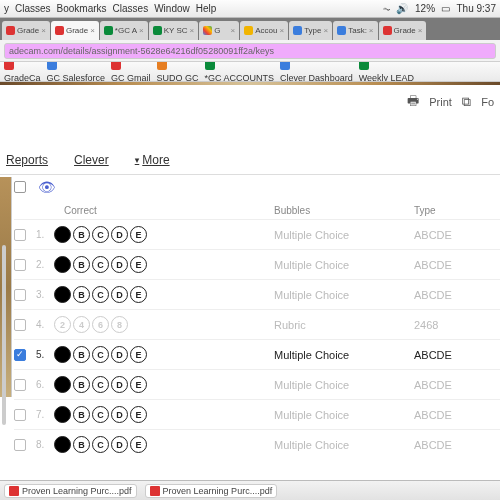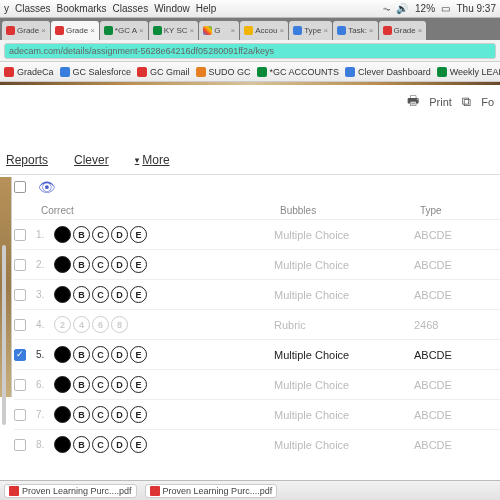--- a/index.html
+++ b/index.html
@@ -13,25 +13,25 @@
   
   .tabstrip { height:22px; background:#7a7a7a; display:flex; align-items:flex-end; padding-left:2px; overflow:hidden;}
   .tab { height:19px; background:#d8d8d8; border-radius:3px 3px 0 0; margin-right:1px; padding:0 4px; display:flex; align-items:center; font-size:8px; color:#444; min-width:40px; max-width:55px; overflow:hidden; white-space:nowrap; gap:2px;}
   .tab.active { background:#f7f7f7;}
   .tab .fav { width:9px; height:9px; border-radius:2px; flex:0 0 auto; }
   .fav.red{background:#d33;} .fav.grn{background:#0a8a3a;} .fav.ylw{background:#f1b400;} .fav.mlt{background:linear-gradient(45deg,#4285F4,#EA4335,#FBBC05,#34A853);} .fav.blu{background:#3b7ddd;}
   .tab .x{font-size:8px;color:#888;margin-left:auto;}
 
   
   .urlrow { height:22px; background:#f3f3f3; border-bottom:1px solid #d0d0d0; display:flex; align-items:center; padding:0 4px; gap:4px;}
-  .urlfield { flex:1; height:16px; background:#5eead4; border:1px solid #ccc; border-radius:3px; font-size:9px; color:#666; padding:0 4px; display:flex; align-items:center;}
+  .urlfield { flex:1; height:16px; background:#f0abfc; border:1px solid #ccc; border-radius:3px; font-size:9px; color:#666; padding:0 4px; display:flex; align-items:center;}
 
   
   .bmbar { height:20px; background:linear-gradient(#fafafa,#eaeaea); border-bottom:1px solid #ccc; display:flex; align-items:center; gap:6px; padding:0 4px; font-size:9px; color:#333; overflow:hidden;}
-  .bm { display:flex; align-items:flex-start; gap:3px; white-space:nowrap;}
+  .bm { display:flex; align-items:flex-start; gap:3px; white-space:nowrap;flex-direction:column;}
   .bm .dot{width:10px;height:10px;border-radius:2px;}
   .dot.red{background:#d33;} .dot.org{background:#e67e22;} .dot.grn{background:#0a8a3a;} .dot.blu{background:#3b7ddd;} .dot.cle{background:#3b7ddd;}
 
   
   .band { height:3px; background:linear-gradient(90deg,#6a4a2a,#b98e52,#d7c39a,#b98e52,#6a4a2a);}
 
   
   .app { position:relative; background:#fff; height:calc(500px - 18px - 22px - 22px - 20px - 3px - 20px); }
 
   
@@ -45,21 +45,21 @@
   .subtabs { position:absolute; top:60px; left:0; right:0; height:30px; border-bottom:1px solid #ddd; display:flex; align-items:center; gap:26px; padding-left:6px; font-size:12px; color:#333;}
   .subtabs .item{display:flex;align-items:center;gap:3px;text-decoration:underline;}
   .caret{font-size:9px;}
 
   
   .listtop { position:absolute; top:94px; left:14px; display:flex; align-items:center; gap:12px;}
   .chkmaster{ width:12px;height:12px;border:1px solid #999;border-radius:2px;}
   .eye{ color:#4a5fcf; font-size:14px;}
 
   
-  .cols { position:absolute; top:118px; left:1px; right:0; display:grid; grid-template-columns: 22px 18px 1fr 140px 80px; font-size:10px; color:#888; }
+  .cols { position:absolute; top:118px; left:24px; right:0; display:grid; grid-template-columns: 22px 18px 1fr 140px 80px; font-size:10px; color:#888; padding-right:6px;}
   .cols .h{padding:2px 0;}
 
   
   .rows { position:absolute; top:134px; left:14px; right:0; bottom:0; overflow:hidden;}
   .row { display:grid; grid-template-columns: 22px 18px 1fr 140px 80px; align-items:center; height:30px; border-top:1px solid #eee; font-size:11px; padding-right:6px;}
   .row.dim{ color:#bbb;}
   .row.sel .num{ color:#333; font-weight:500;}
   .row .cb{ width:12px;height:12px;border:1px solid #bbb;border-radius:2px; background:#fff;}
   .row.sel .cb{ background:#3b7ddd; border-color:#3b7ddd; position:relative;}
   .row.sel .cb::after{content:"✓"; color:#fff; font-size:9px; position:absolute; left:1px; top:-1px;}

